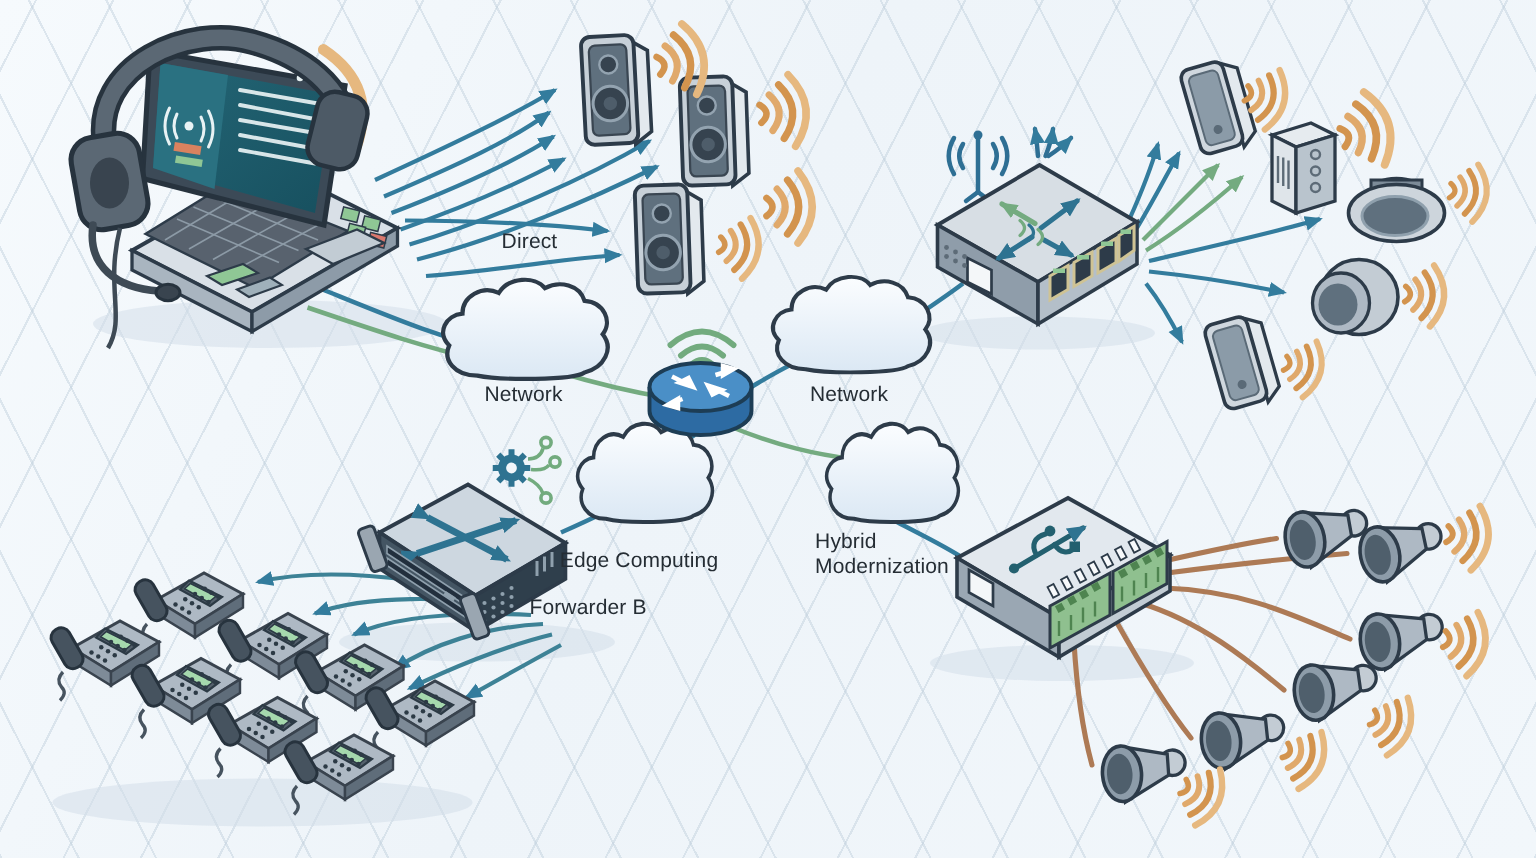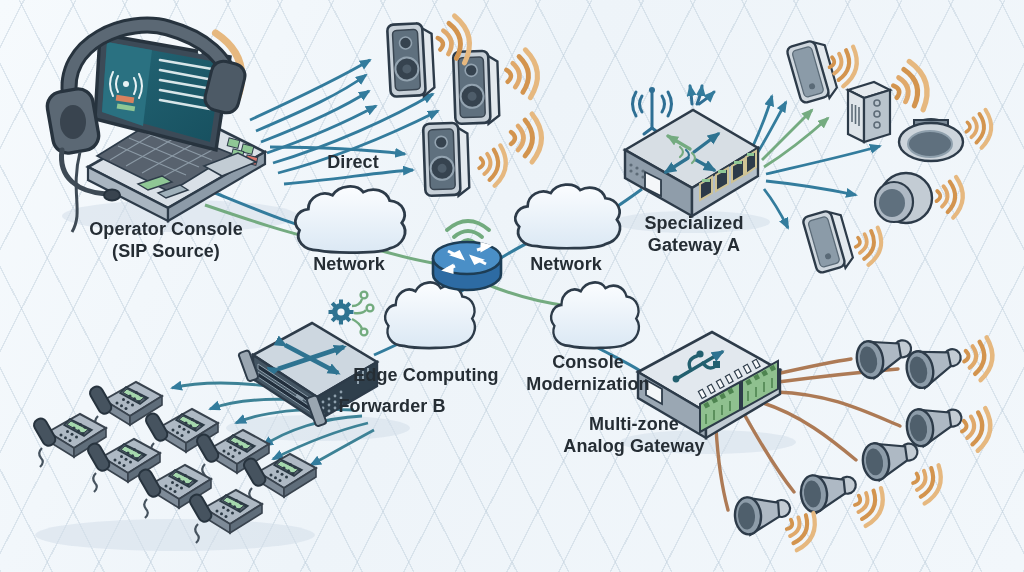--- a/index.html
+++ b/index.html
@@ -7,22 +7,22 @@
     position:relative;width:1024px;height:572px;overflow:hidden;
     font-family:"Liberation Sans",sans-serif;
     background:
       repeating-linear-gradient(63deg, rgba(190,206,219,.45) 0 1.4px, transparent 1.4px 46px),
       repeating-linear-gradient(-63deg, rgba(190,206,219,.45) 0 1.4px, transparent 1.4px 46px),
       linear-gradient(118deg,#f6fafd 0%,#eef4f9 45%,#f2f7fb 100%);
   }
   #art{position:absolute;left:0;top:0;}
   .lbl{
     position:absolute;transform:translateX(-50%);
-    font-size:18px;font-weight:700;line-height:1.22;color:#252d34;
-    text-align:center;white-space:pre-line;letter-spacing:.1px;
+    font-size:14px;font-weight:400;line-height:1.22;color:#252d34;
+    text-align:left;white-space:pre-line;letter-spacing:.1px;
   }
 </style>
 </head>
 <body>
 
 <div id="stage">
 <svg id="art" width="1024" height="572" viewBox="0 0 1024 572">
 <defs>
   <marker id="mT" markerUnits="userSpaceOnUse" markerWidth="13" markerHeight="11" refX="10" refY="5" orient="auto">
     <path d="M0,0 L12,5 L0,10 z" fill="#337c9d"></path>
@@ -484,26 +484,20 @@
   <use href="#horn" transform="translate(812,494) rotate(-6)"></use>
   <use href="#horn" transform="translate(746,516) rotate(-4)"></use>
   <use href="#wave" transform="translate(964,356) rotate(8) scale(0.9)"></use>
   <use href="#wave" transform="translate(962,426) rotate(10) scale(0.9)"></use>
   <use href="#wave" transform="translate(914,478) rotate(20) scale(0.85)"></use>
   <use href="#wave" transform="translate(856,500) rotate(22) scale(0.85)"></use>
   <use href="#wave" transform="translate(788,524) rotate(24) scale(0.85)"></use>
 </g>
 </svg>
 
-<div class="lbl" style="left:166px;top:219px;">Operator Console
-(SIP Source)</div>
 <div class="lbl" style="left:353px;top:152px;">Direct</div>
 <div class="lbl" style="left:349px;top:254px;">Network</div>
 <div class="lbl" style="left:566px;top:254px;">Network</div>
-<div class="lbl" style="left:694px;top:213px;">Specialized
-Gateway A</div>
 <div class="lbl" style="left:426px;top:365px;">Edge Computing</div>
 <div class="lbl" style="left:392px;top:396px;">Forwarder B</div>
-<div class="lbl" style="left:588px;top:352px;">Console
+<div class="lbl" style="left:588px;top:352px;">Hybrid
 Modernization</div>
-<div class="lbl" style="left:634px;top:414px;">Multi-zone
-Analog Gateway</div>
 
 </div>
 </body></html>

